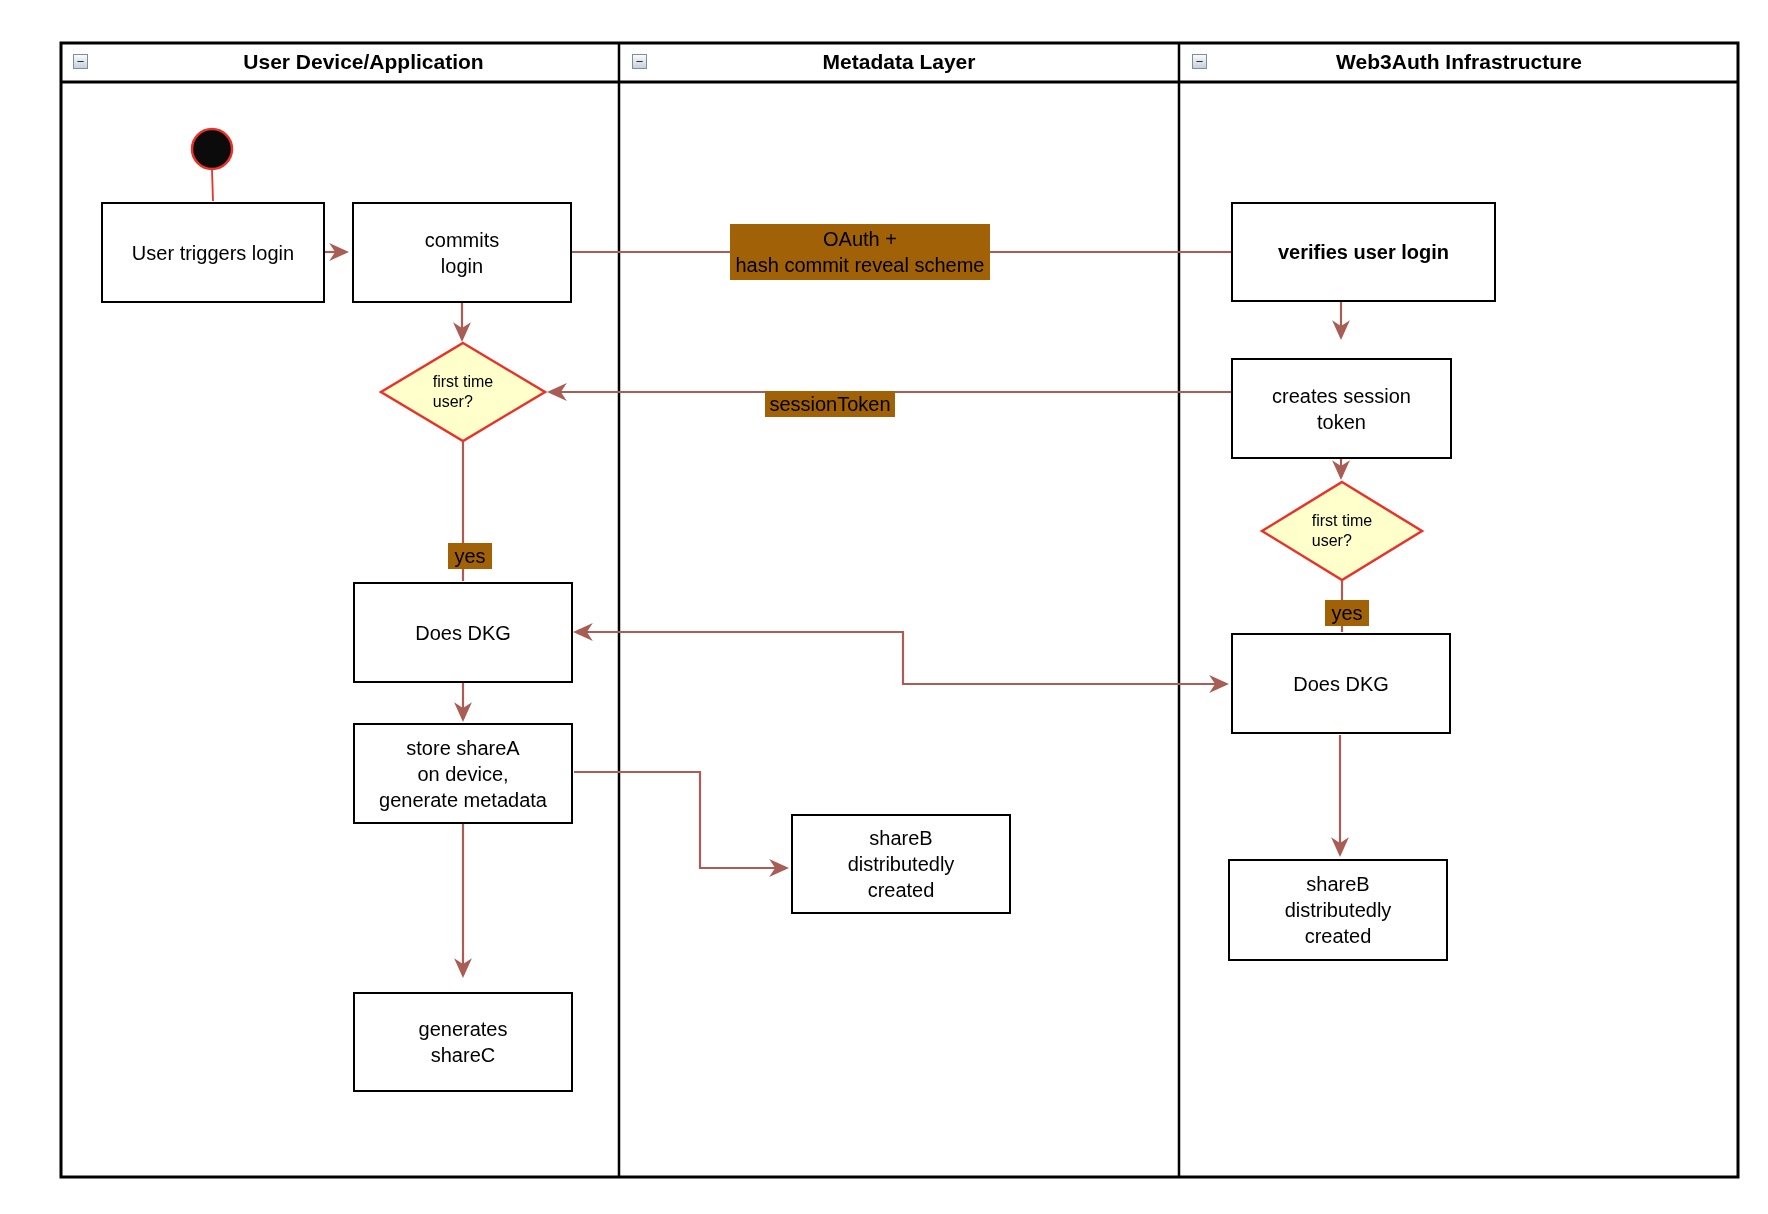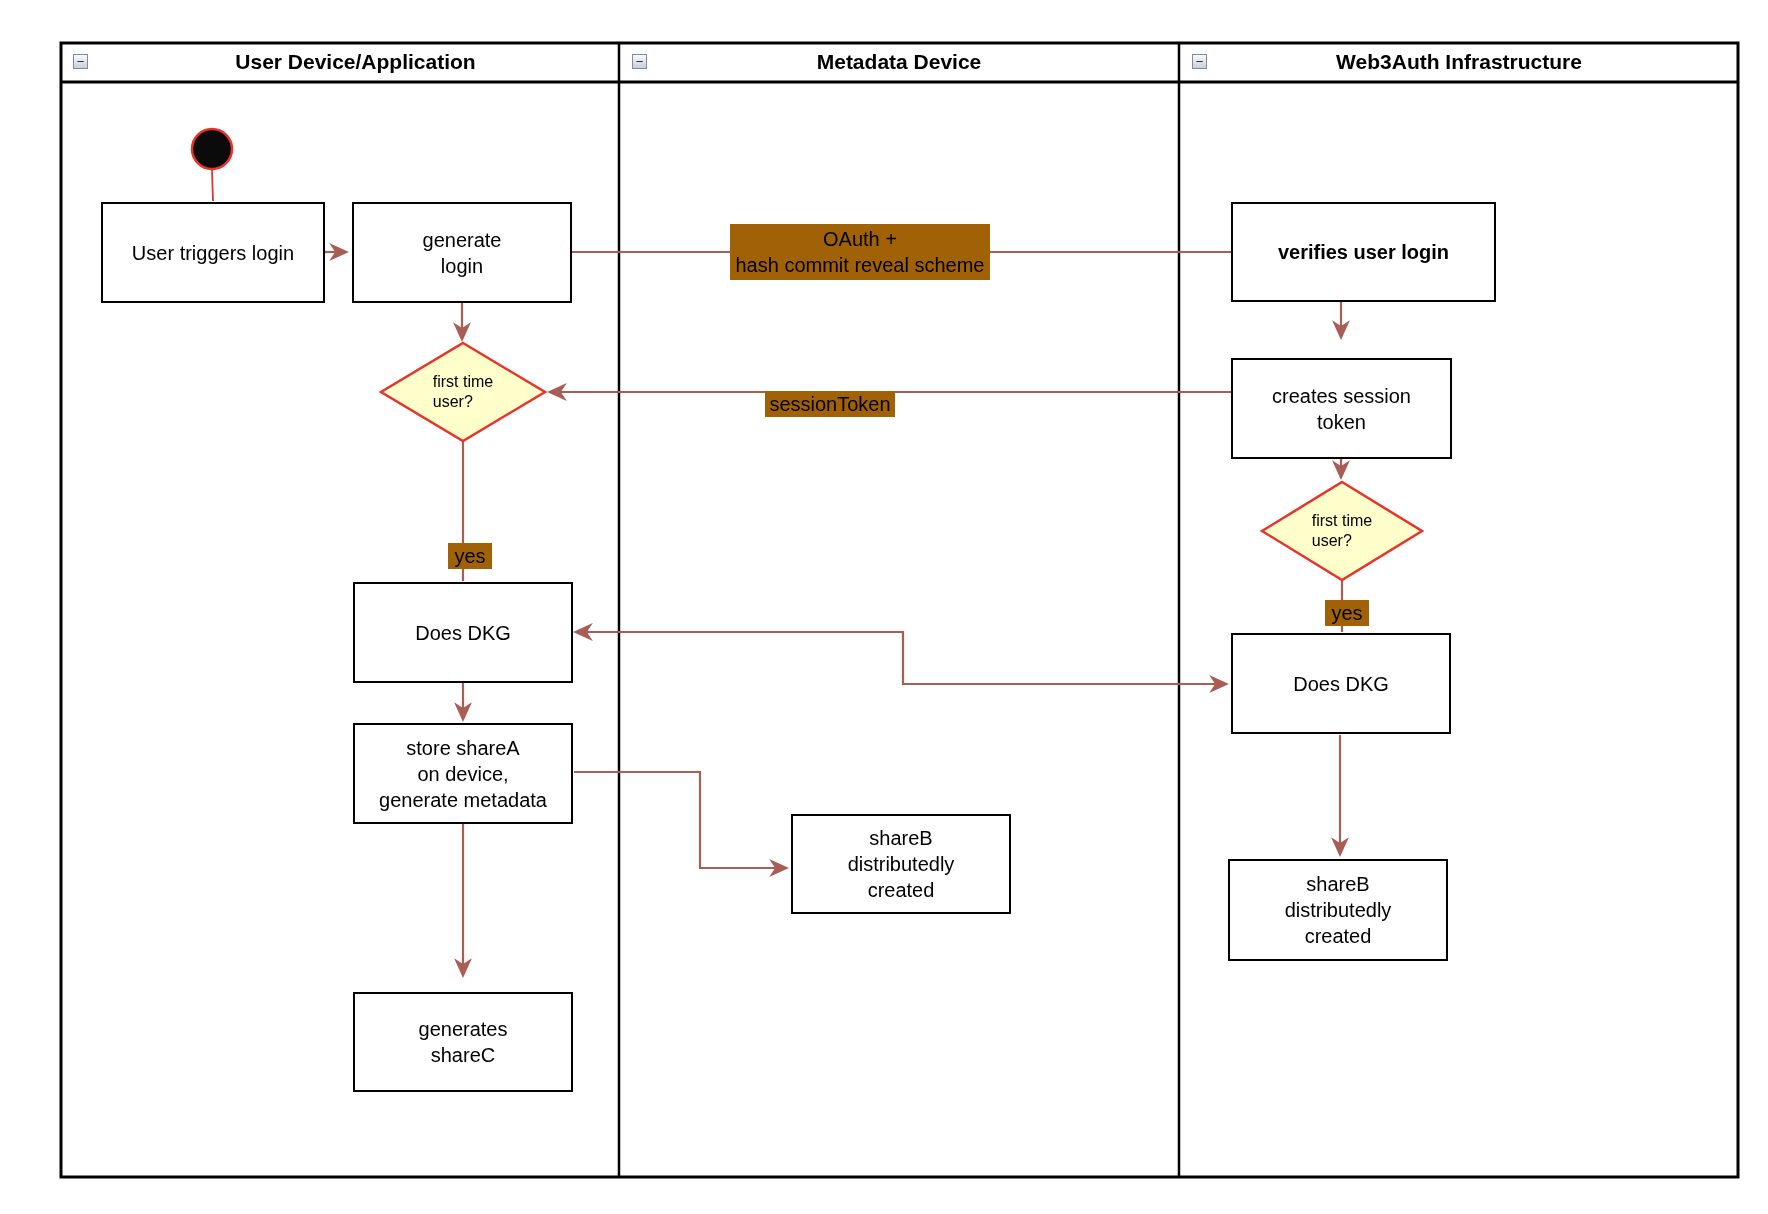--- a/index.html
+++ b/index.html
@@ -59,30 +59,30 @@
       <line x1="463" y1="824" x2="463" y2="975" marker-end="url(#arrow)"></line>
       <line x1="1341" y1="443" x2="1341" y2="477" marker-end="url(#arrow)"></line>
       <line x1="1342" y1="581" x2="1342" y2="632"></line>
       <line x1="1340" y1="735" x2="1340" y2="854" marker-end="url(#arrow)"></line>
     </g>
 
     <polygon points="463,343 545,392 463,441 381,392" fill="#ffffcc" stroke="#e8332a" stroke-width="2.5"></polygon>
     <polygon points="1342,482 1422,531 1342,580 1262,531" fill="#ffffcc" stroke="#e8332a" stroke-width="2.5"></polygon>
   </svg>
 
-  <div class="lane-title" style="left:48px;width:559px;padding-left:28px;">User Device/Application</div>
-  <div class="lane-title" style="left:619px;width:560px;">Metadata Device</div>
+  <div class="lane-title" style="left:56px;width:559px;padding-left:28px;">User Device/Application</div>
+  <div class="lane-title" style="left:619px;width:560px;">Metadata Layer</div>
   <div class="lane-title" style="left:1179px;width:560px;">Web3Auth Infrastructure</div>
 
   <div class="collapse-btn" style="left:73px;top:54px;">−</div>
   <div class="collapse-btn" style="left:632px;top:54px;">−</div>
   <div class="collapse-btn" style="left:1192px;top:54px;">−</div>
 
   <div class="node" style="left:101px;top:202px;width:224px;height:101px;">User triggers login</div>
-  <div class="node" style="left:352px;top:202px;width:220px;height:101px;">generate
+  <div class="node" style="left:352px;top:202px;width:220px;height:101px;">commits
 login</div>
   <div class="node" style="left:1231px;top:202px;width:265px;height:100px;font-weight:bold;">verifies user login</div>
   <div class="node" style="left:1231px;top:342px;width:221px;height:101px;margin-top:16px;">creates session
 token</div>
   <div class="node" style="left:353px;top:582px;width:220px;height:101px;">Does DKG</div>
   <div class="node" style="left:353px;top:723px;width:220px;height:101px;">store shareA
 on device,
 generate metadata</div>
   <div class="node" style="left:353px;top:980px;width:220px;height:100px;margin-top:12px;">generates
 shareC</div>

